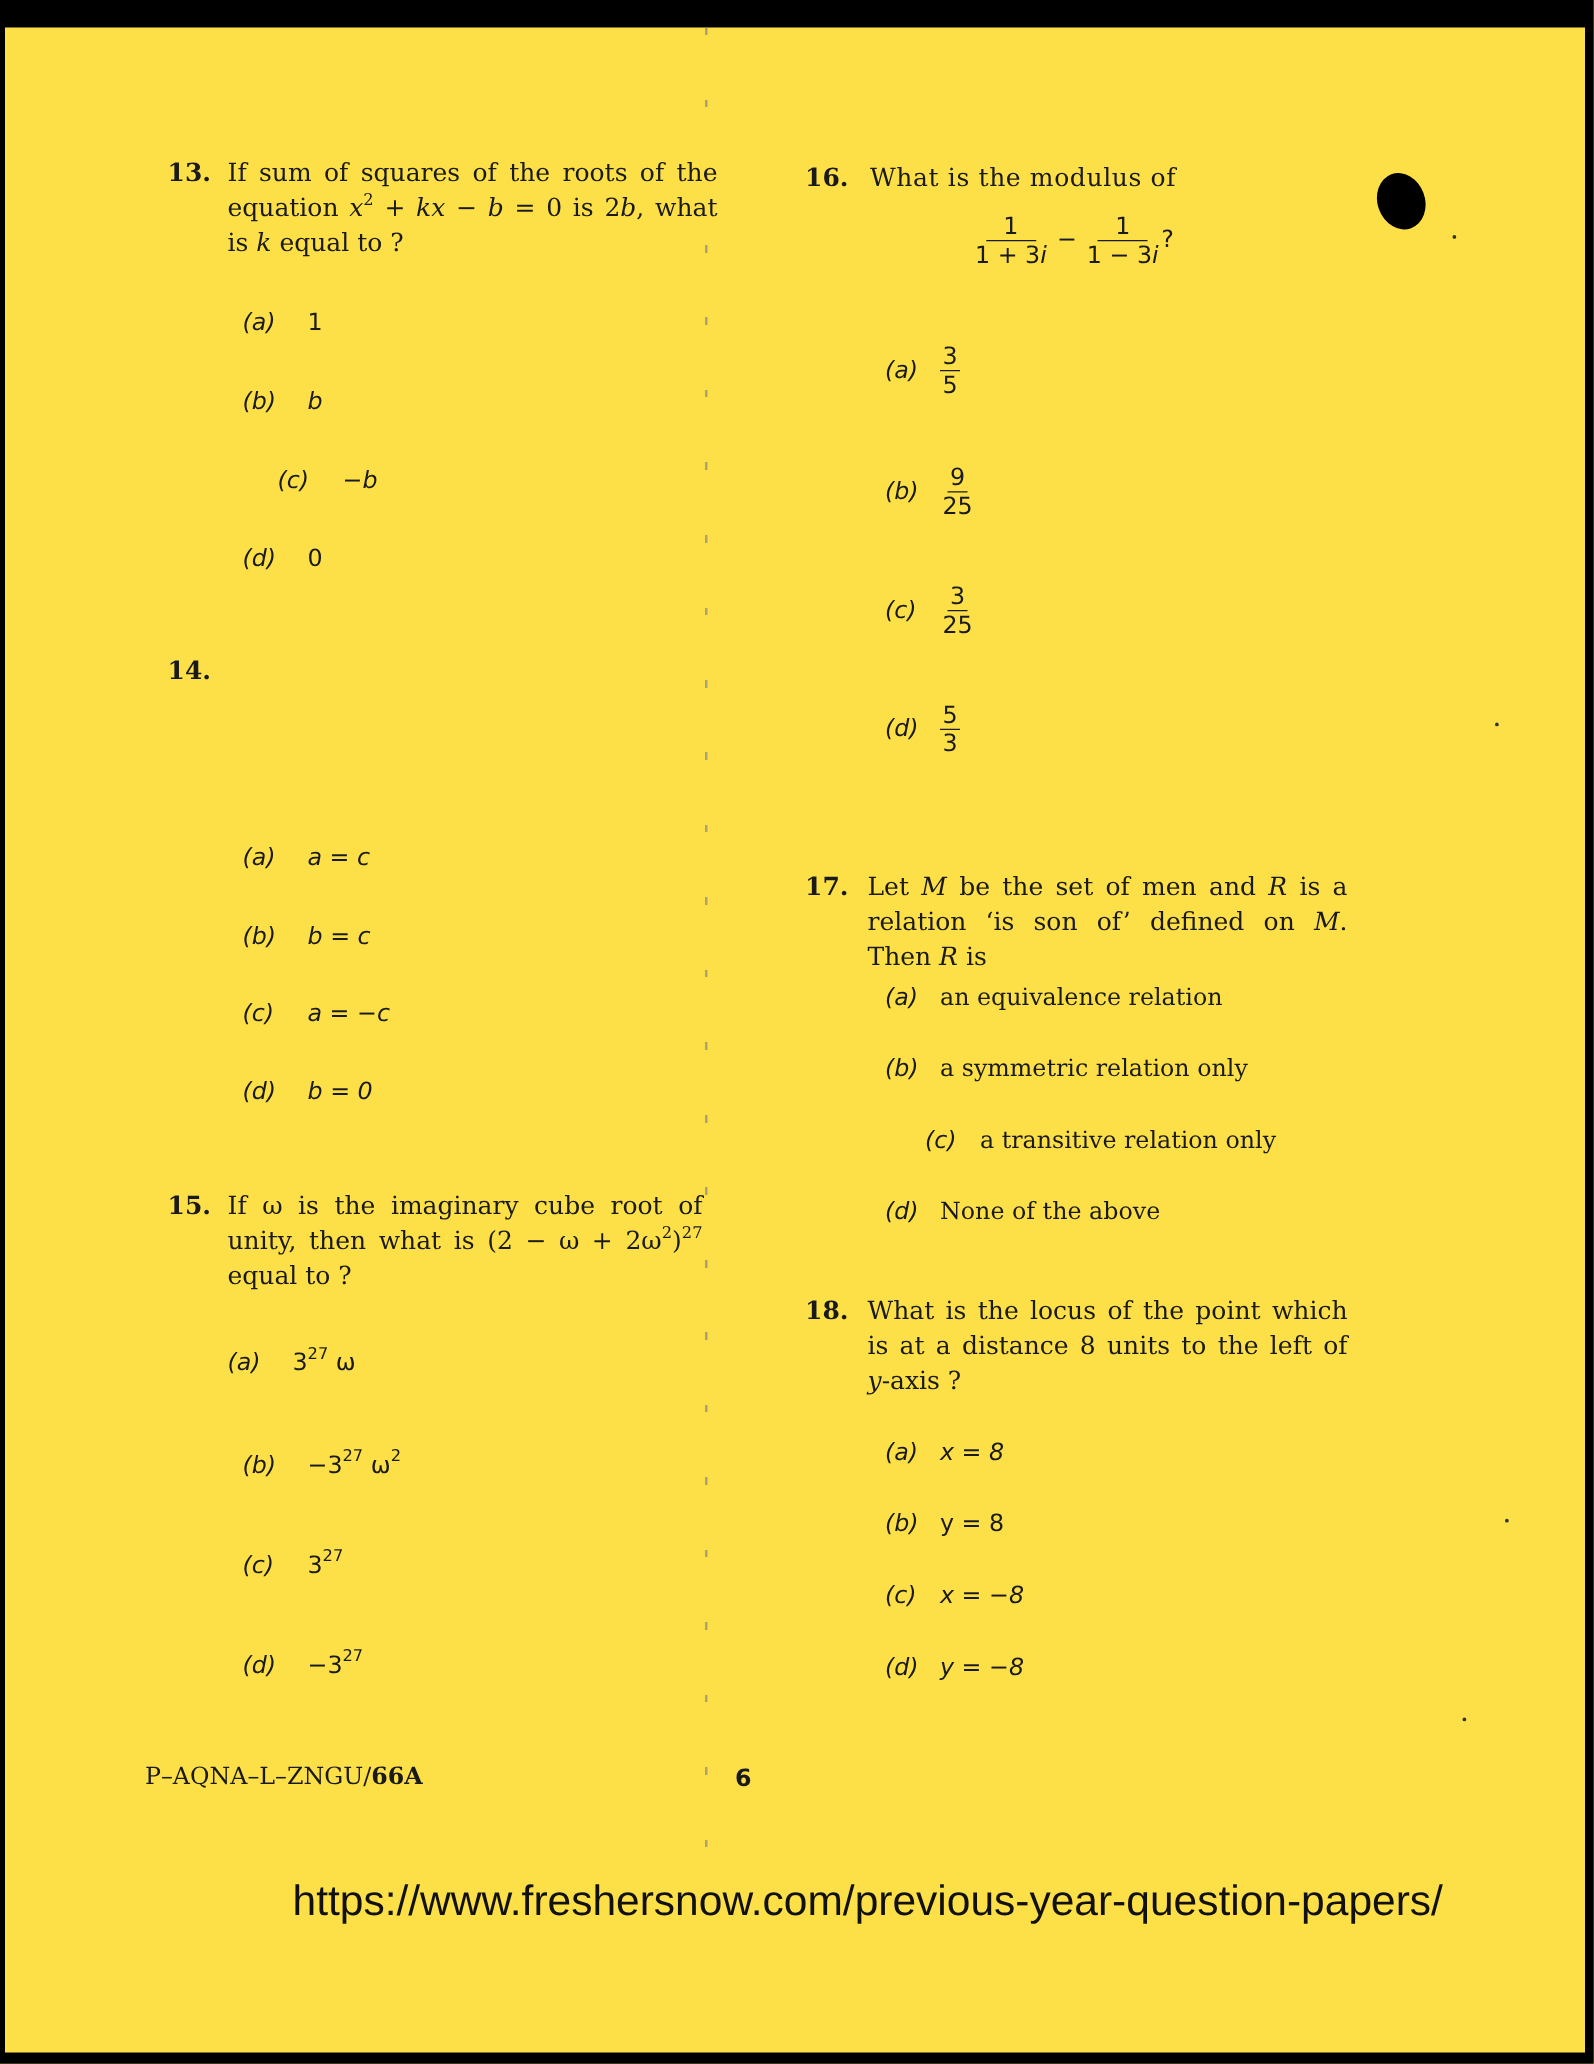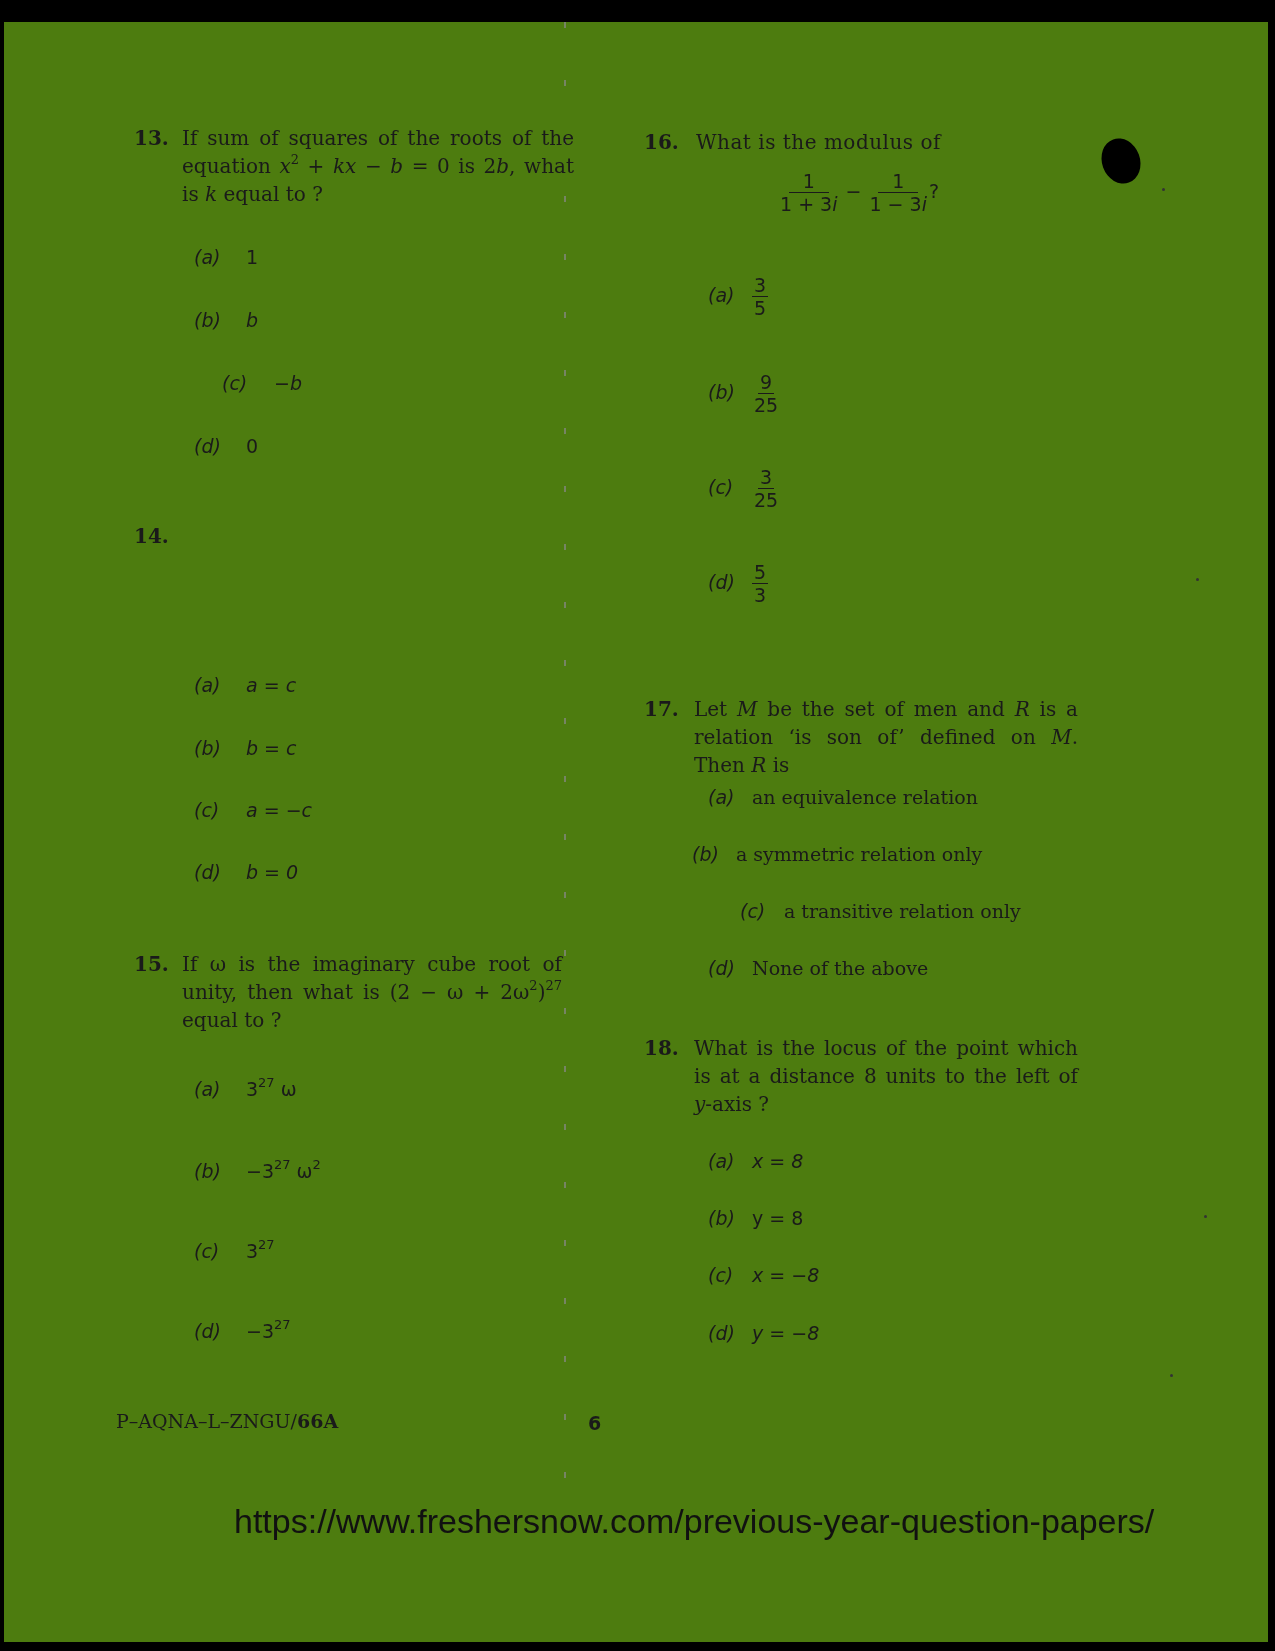--- a/index.html
+++ b/index.html
@@ -4,21 +4,21 @@
 <style>
   html, body { margin: 0; padding: 0; }
   body {
     width: 1275px; height: 1651px; position: relative; overflow: hidden;
     background: #000;
     font-family: "DejaVu Serif", serif;
     color: #1a1a1a;
   }
   .page {
     position: absolute; left: 4px; top: 22px; width: 1264px; height: 1620px;
-    background: #4d7c0f;
+    background: #fde047;
   }
   .q { position: absolute; font-size: 20px; line-height: 28px; }
   .qnum { font-weight: bold; position: absolute; left: 0; top: 0; }
   .qtext { position: absolute; left: 48px; top: 0; text-align: justify; }
   .opt { position: absolute; font-size: 20px; height: 30px; line-height: 30px; white-space: nowrap; }
   .opt-label { font-style: italic; font-family: "DejaVu Sans", sans-serif; font-size: 19px; display: inline-block; width: 52px; }
   .opt-val { font-family: "DejaVu Sans", sans-serif; font-size: 19px; }
   .opt-text { font-family: "DejaVu Serif", serif; font-size: 19px; }
   sup { font-size: 13px; vertical-align: 9px; line-height: 0; }
   i { font-style: italic; }
@@ -59,21 +59,21 @@
   <div class="opt" style="left:190px; top:711px;"><span class="opt-label">(b)</span><span class="opt-val" style="font-style:italic;">b = c</span></div>
   <div class="opt" style="left:190px; top:773px;"><span class="opt-label">(c)</span><span class="opt-val" style="font-style:italic;margin-top:28px;">a = −c</span></div>
   <div class="opt" style="left:190px; top:835px;"><span class="opt-label">(d)</span><span class="opt-val" style="font-style:italic;">b = 0</span></div>
 
   <div class="q" style="left:130px; top:928px; width:440px; height:90px;">
     <span class="qnum">15.</span>
     <div class="qtext" style="width:380px; left:48px;">
       If ω is the imaginary cube root of unity, then what is (2 − ω + 2ω<sup>2</sup>)<sup>27</sup> equal to ?
     </div>
   </div>
-  <div class="opt" style="left:190px; top:1052px;"><span class="opt-label">(a)</span><span class="opt-val">3<sup>27</sup> ω</span></div>
+  <div class="opt" style="left:178px; top:1052px;"><span class="opt-label">(a)</span><span class="opt-val">3<sup>27</sup> ω</span></div>
   <div class="opt" style="left:190px; top:1134px;"><span class="opt-label">(b)</span><span class="opt-val">−3<sup>27</sup> ω<sup>2</sup></span></div>
   <div class="opt" style="left:190px; top:1214px;"><span class="opt-label">(c)</span><span class="opt-val">3<sup>27</sup></span></div>
   <div class="opt" style="left:190px; top:1294px;"><span class="opt-label">(d)</span><span class="opt-val">−3<sup>27</sup></span></div>
 
   <div class="q" style="left:640px; top:106px; width:420px; height:40px;">
     <span class="qnum">16.</span>
     <div class="qtext" style="width:360px; left:52px; letter-spacing:0.5px;">What is the modulus of</div>
   </div>
   <div style="position:absolute; left:774px; top:148px; font-size:19px; font-family:'DejaVu Sans',sans-serif;">
     <span class="frac">
@@ -103,21 +103,21 @@
         <span class="den">3</span>
       </span></div>
 
   <div class="q" style="left:640px; top:673px; width:440px; height:90px;">
     <span class="qnum">17.</span>
     <div class="qtext" style="width:384px; left:50px;">
       Let <i>M</i> be the set of men and <i>R</i> is a relation ‘is son of’ defined on <i>M</i>. Then <i>R</i> is
     </div>
   </div>
   <div class="opt" style="left:704px; top:760px;"><span class="opt-label" style="width:44px;">(a)</span><span class="opt-text">an equivalence relation</span></div>
-  <div class="opt" style="left:688px; top:817px;"><span class="opt-label" style="width:44px;">(b)</span><span class="opt-text">a symmetric relation only</span></div>
+  <div class="opt" style="left:704px; top:817px;"><span class="opt-label" style="width:44px;">(b)</span><span class="opt-text">a symmetric relation only</span></div>
   <div class="opt" style="left:736px; top:874px;"><span class="opt-label" style="width:44px;">(c)</span><span class="opt-text">a transitive relation only</span></div>
   <div class="opt" style="left:704px; top:931px;"><span class="opt-label" style="width:44px;">(d)</span><span class="opt-text">None of the above</span></div>
 
   <div class="q" style="left:640px; top:1012px; width:440px; height:90px;">
     <span class="qnum">18.</span>
     <div class="qtext" style="width:384px; left:50px;">
       What is the locus of the point which is at a distance 8 units to the left of <i>y</i>-axis ?
     </div>
   </div>
   <div class="opt" style="left:704px; top:1124px;"><span class="opt-label" style="width:44px;">(a)</span><span class="opt-val" style="font-style:italic;">x = 8</span></div>

